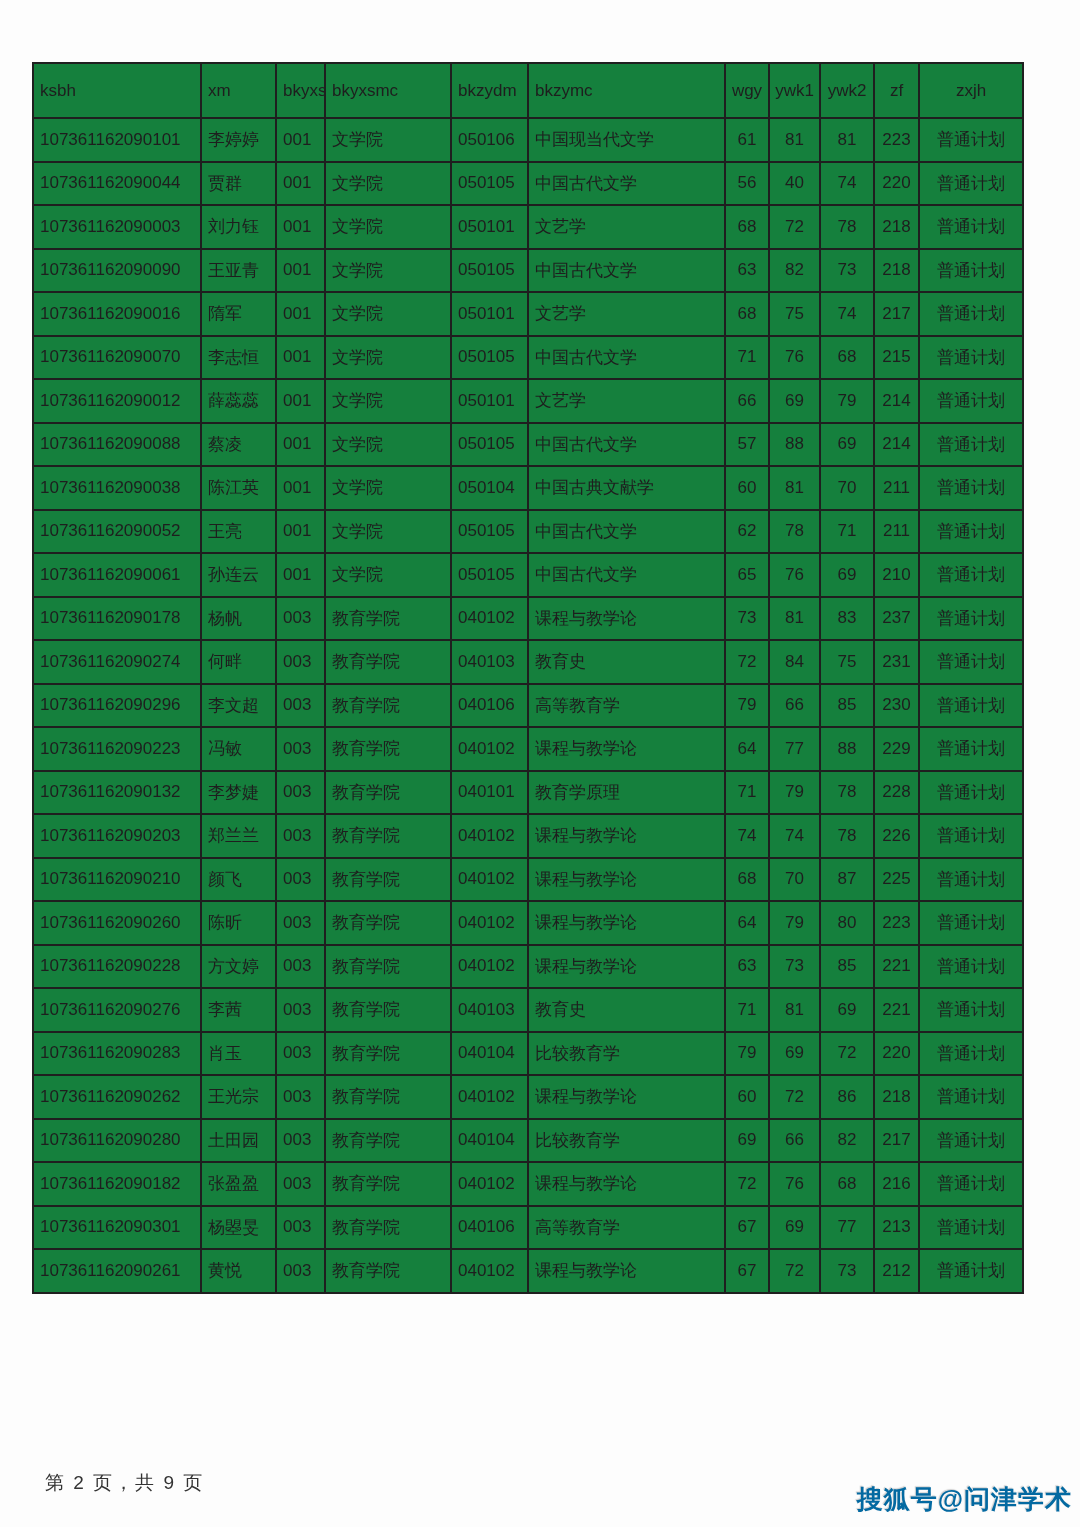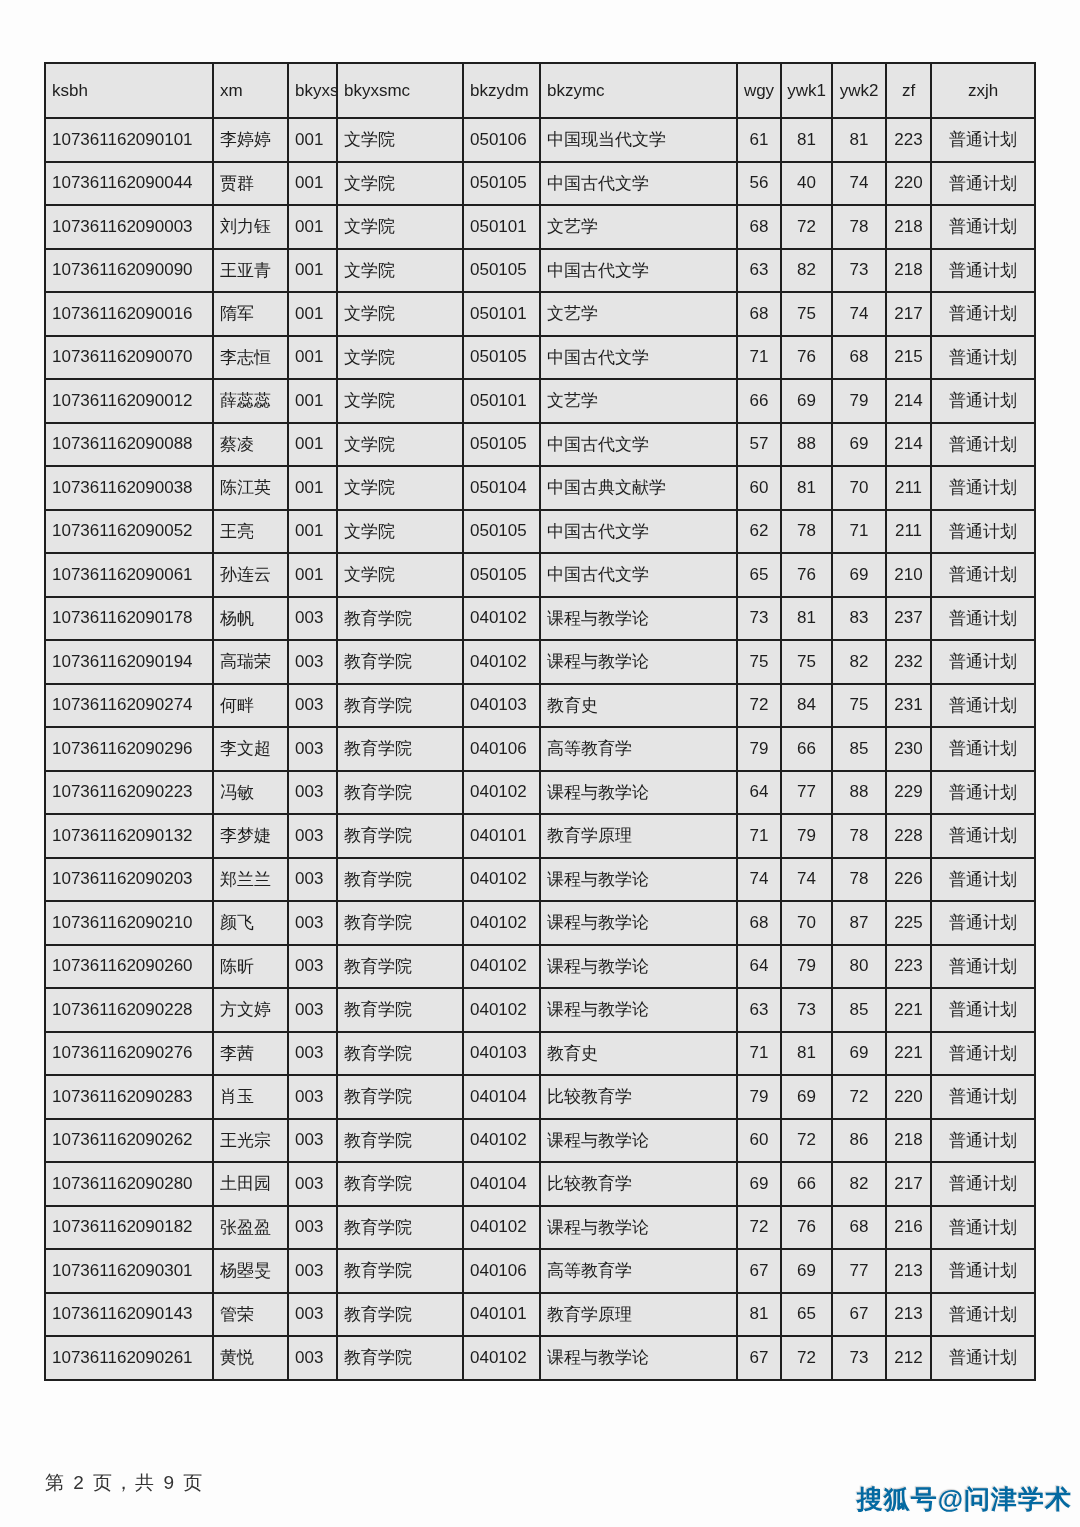--- a/index.html
+++ b/index.html
@@ -8,26 +8,26 @@
     background: #fdfdfd;
     width: 1080px;
     height: 1527px;
     position: relative;
     overflow: hidden;
     font-family: "Liberation Sans", "DejaVu Sans", sans-serif;
     color: #1e1e1e;
   }
   .score-table {
     position: absolute;
-    left: 44px;
+    left: 32px;
     top: 62px;
     width: 990px;
     border-collapse: collapse;
     table-layout: fixed;
-    background: #e5e5e5;
+    background: #15803d;
   }
   .score-table th, .score-table td {
     border: 2px solid #1f1f1f;
     overflow: hidden;
     white-space: nowrap;
     font-size: 17px;
     font-weight: normal;
     color: #1e1e1e;
   }
   .score-table thead th { height: 51px; }
@@ -239,33 +239,20 @@
         <td class="al">教育学院</td>
         <td class="al">040102</td>
         <td class="al">课程与教学论</td>
         <td class="ac">73</td>
         <td class="ac">81</td>
         <td class="ac">83</td>
         <td class="ac">237</td>
         <td class="ac">普通计划</td>
       </tr>
       <tr>
-        <td class="al">107361162090194</td>
-        <td class="al">高瑞荣</td>
-        <td class="al">003</td>
-        <td class="al">教育学院</td>
-        <td class="al">040102</td>
-        <td class="al">课程与教学论</td>
-        <td class="ac">75</td>
-        <td class="ac">75</td>
-        <td class="ac">82</td>
-        <td class="ac">232</td>
-        <td class="ac">普通计划</td>
-      </tr>
-      <tr>
         <td class="al">107361162090274</td>
         <td class="al">何畔</td>
         <td class="al">003</td>
         <td class="al">教育学院</td>
         <td class="al">040103</td>
         <td class="al">教育史</td>
         <td class="ac">72</td>
         <td class="ac">84</td>
         <td class="ac">75</td>
         <td class="ac">231</td>
@@ -430,33 +417,20 @@
       <tr>
         <td class="al">107361162090301</td>
         <td class="al">杨曌旻</td>
         <td class="al">003</td>
         <td class="al">教育学院</td>
         <td class="al">040106</td>
         <td class="al">高等教育学</td>
         <td class="ac">67</td>
         <td class="ac">69</td>
         <td class="ac">77</td>
-        <td class="ac">213</td>
-        <td class="ac">普通计划</td>
-      </tr>
-      <tr>
-        <td class="al">107361162090143</td>
-        <td class="al">管荣</td>
-        <td class="al">003</td>
-        <td class="al">教育学院</td>
-        <td class="al">040101</td>
-        <td class="al">教育学原理</td>
-        <td class="ac">81</td>
-        <td class="ac">65</td>
-        <td class="ac">67</td>
         <td class="ac">213</td>
         <td class="ac">普通计划</td>
       </tr>
       <tr>
         <td class="al">107361162090261</td>
         <td class="al">黄悦</td>
         <td class="al">003</td>
         <td class="al">教育学院</td>
         <td class="al">040102</td>
         <td class="al">课程与教学论</td>

